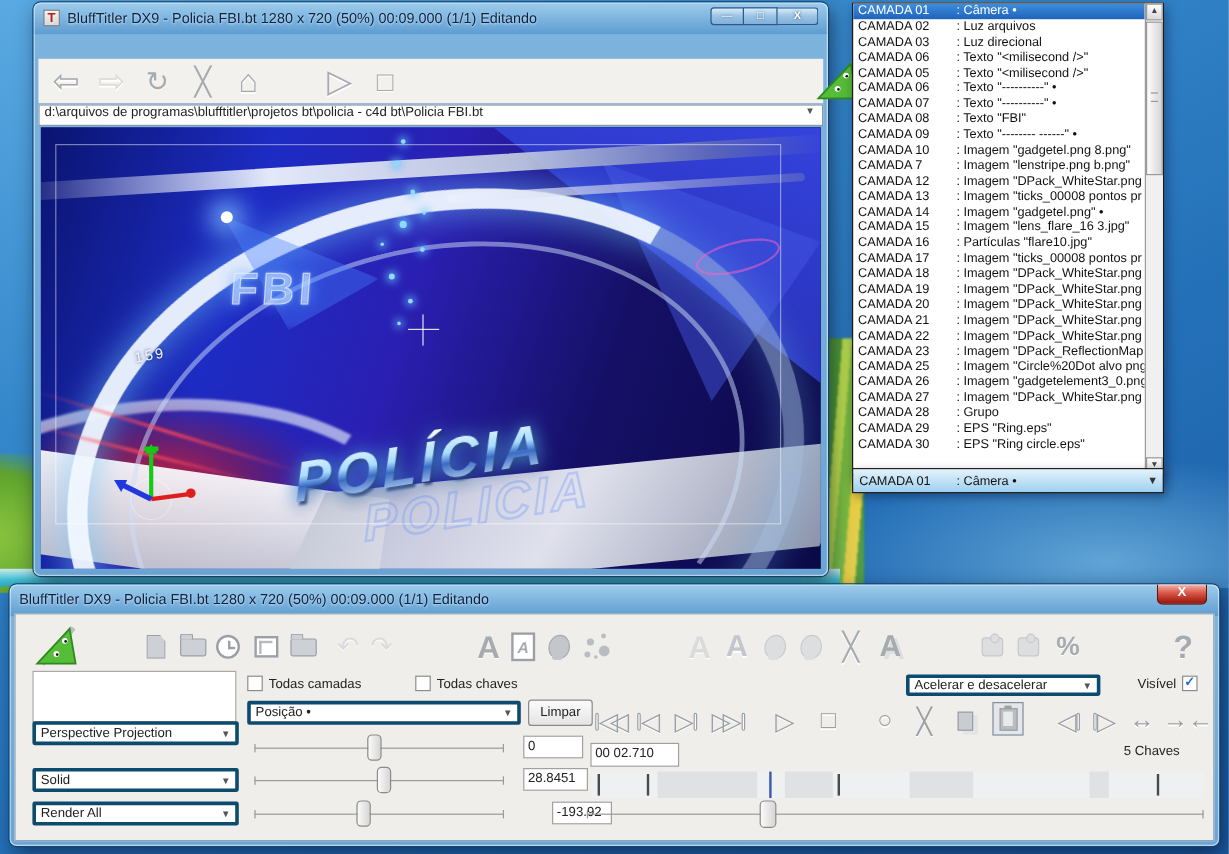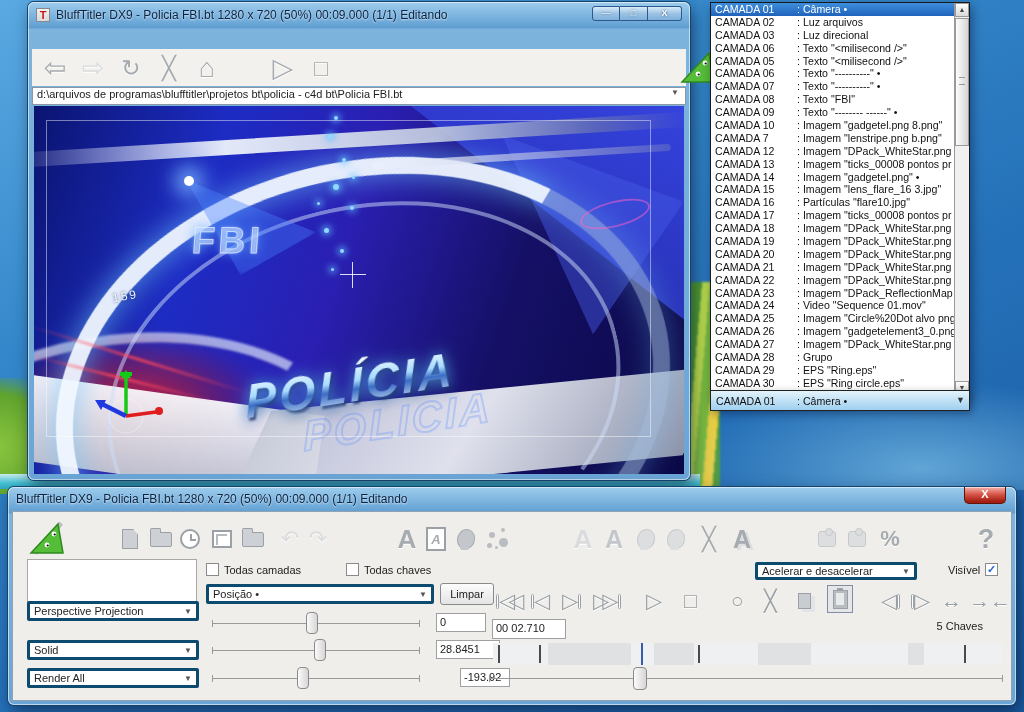--- a/index.html
+++ b/index.html
@@ -375,24 +375,20 @@
       </div>
       <div class="layer-row">
         <span class="ln">CAMADA 22</span>
         <span class="ld">: Imagem "DPack_WhiteStar.png</span>
       </div>
       <div class="layer-row">
         <span class="ln">CAMADA 23</span>
         <span class="ld">: Imagem "DPack_ReflectionMap</span>
       </div>
       <div class="layer-row">
-        <span class="ln">CAMADA 24</span>
-        <span class="ld">: Video "Sequence 01.mov"</span>
-      </div>
-      <div class="layer-row">
         <span class="ln">CAMADA 25</span>
         <span class="ld">: Imagem "Circle%20Dot alvo png</span>
       </div>
       <div class="layer-row">
         <span class="ln">CAMADA 26</span>
         <span class="ld">: Imagem "gadgetelement3_0.png</span>
       </div>
       <div class="layer-row">
         <span class="ln">CAMADA 27</span>
         <span class="ld">: Imagem "DPack_WhiteStar.png</span>
@@ -577,21 +573,21 @@
     </div>
 
     <div class="slider-track" style="left:199px;top:111px;width:208px"></div>
     <div class="slider-handle" style="left:293px;top:100px"></div>
     <div class="slider-track" style="left:199px;top:138px;width:208px"></div>
     <div class="slider-handle" style="left:301px;top:127px"></div>
     <div class="slider-track" style="left:199px;top:166px;width:208px"></div>
     <div class="slider-handle" style="left:284px;top:155px"></div>
 
     <div class="valbox" style="left:423px;top:101px;width:50px;height:19px">0</div>
-    <div class="valbox" style="left:423px;top:128px;width:64px;height:19px">28.8451</div>
+    <div class="valbox" style="left:423px;top:128px;width:54px;height:19px">28.8451</div>
     <div class="valbox" style="left:447px;top:156px;width:50px;height:19px">-193.92</div>
     <div class="valbox" style="left:479px;top:107px;width:74px;height:20px">00 02.710</div>
     <span class="hint" style="position:absolute;right:28px;top:108px">5 Chaves</span>
 
     <div class="timeline" style="left:480px;top:131px;width:510px;height:22px" id="tlstrip">
         <div class="tl-seg" style="left: 55px; width: 83px;"></div>
         <div class="tl-seg" style="left: 161px; width: 40px;"></div>
         <div class="tl-seg" style="left: 265px; width: 53px;"></div>
         <div class="tl-seg" style="left: 415px; width: 16px;"></div>
         <div class="tl-mark" style="left: 5px;"></div>

